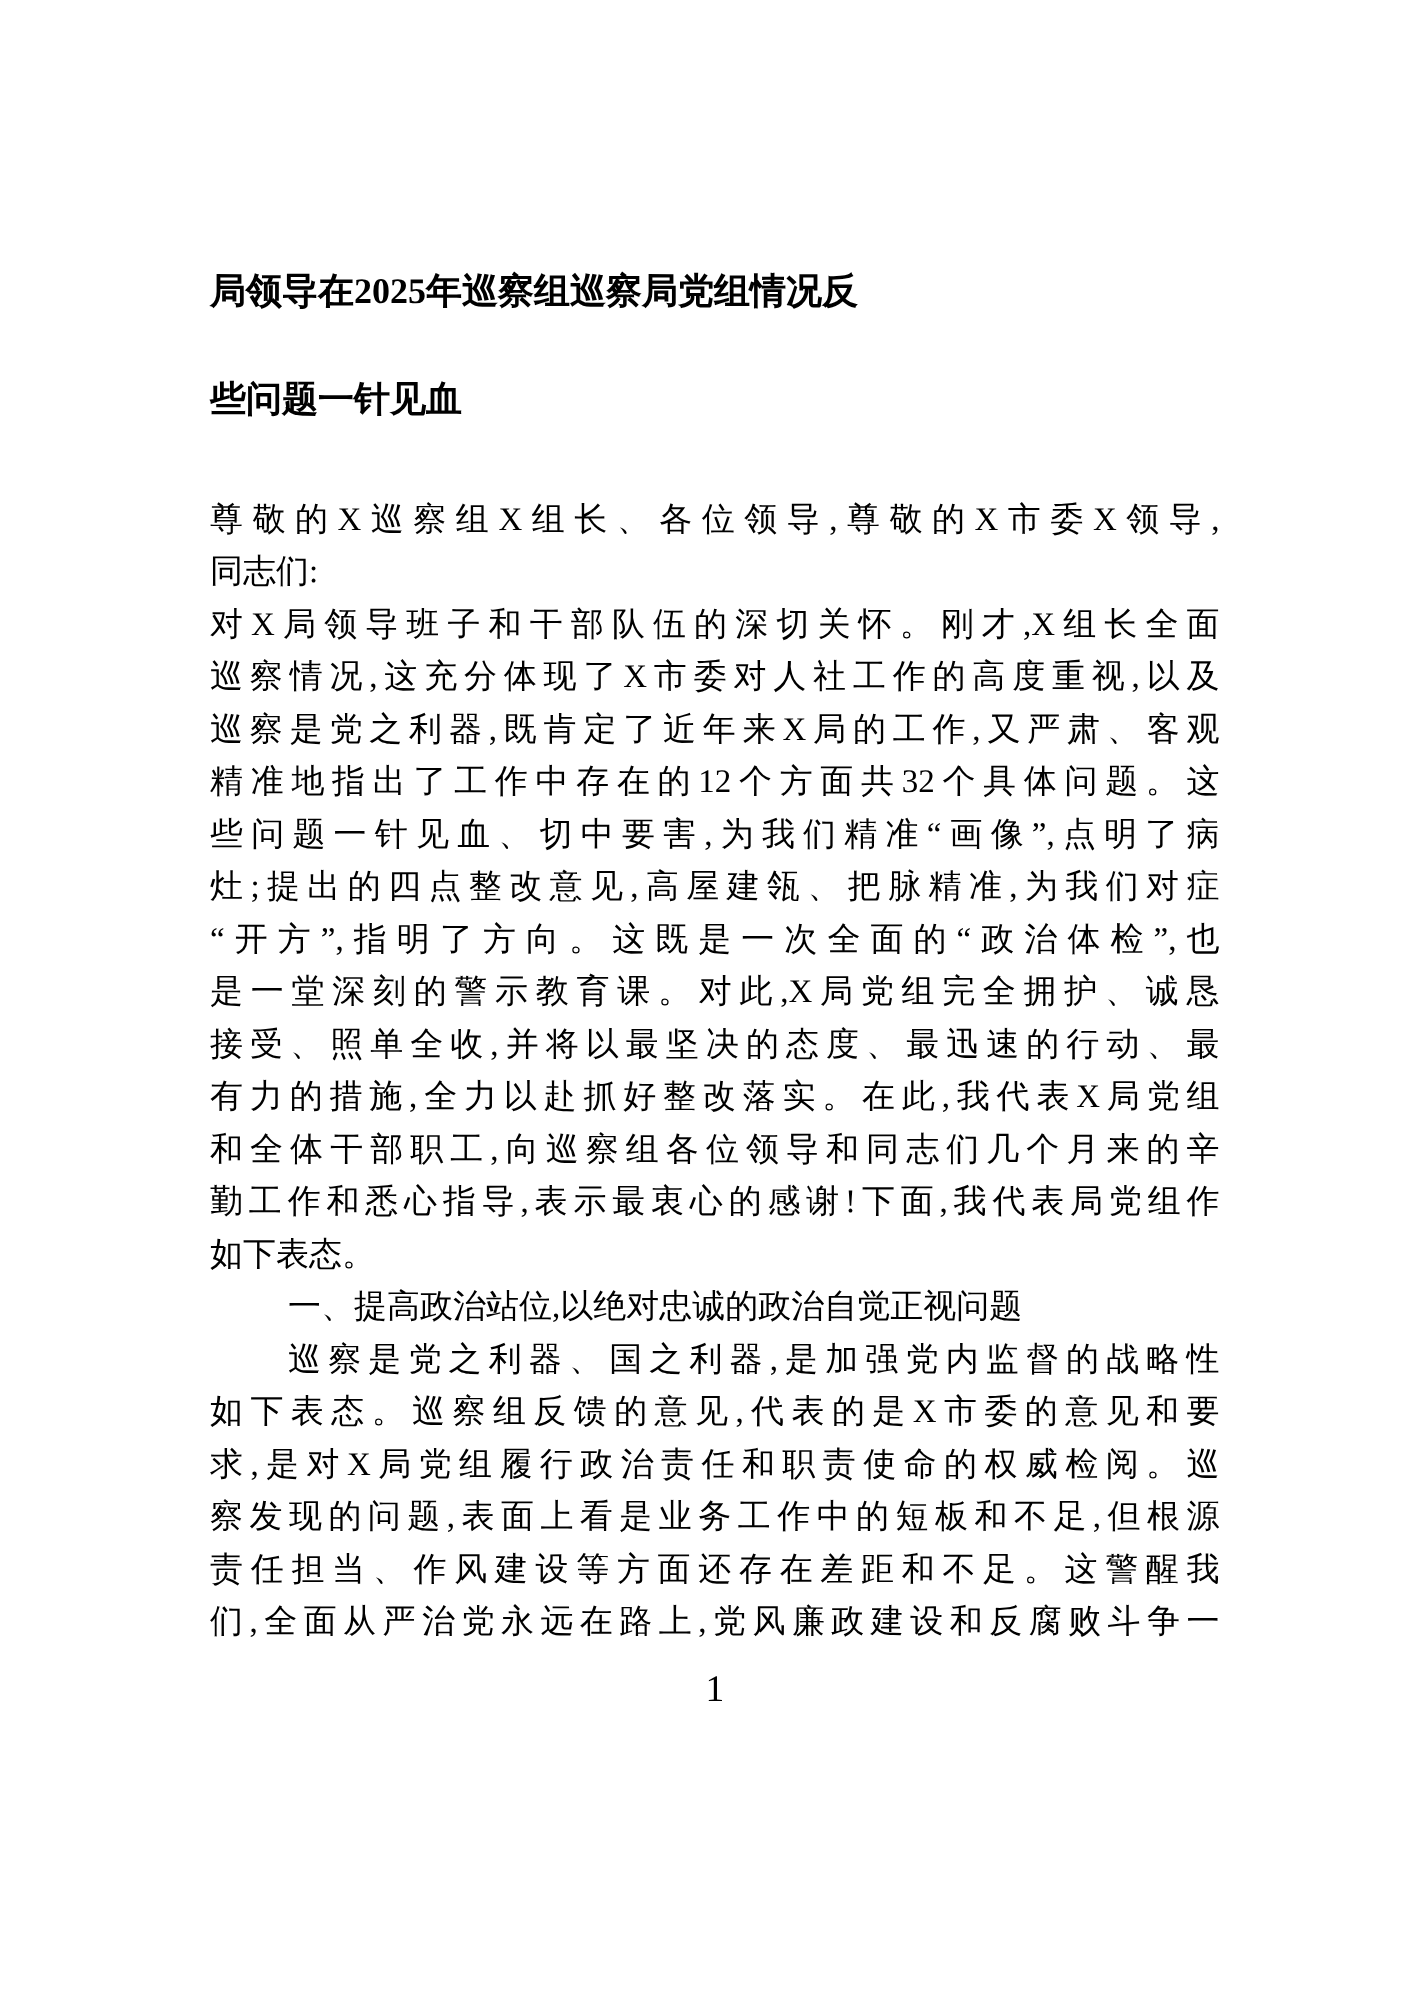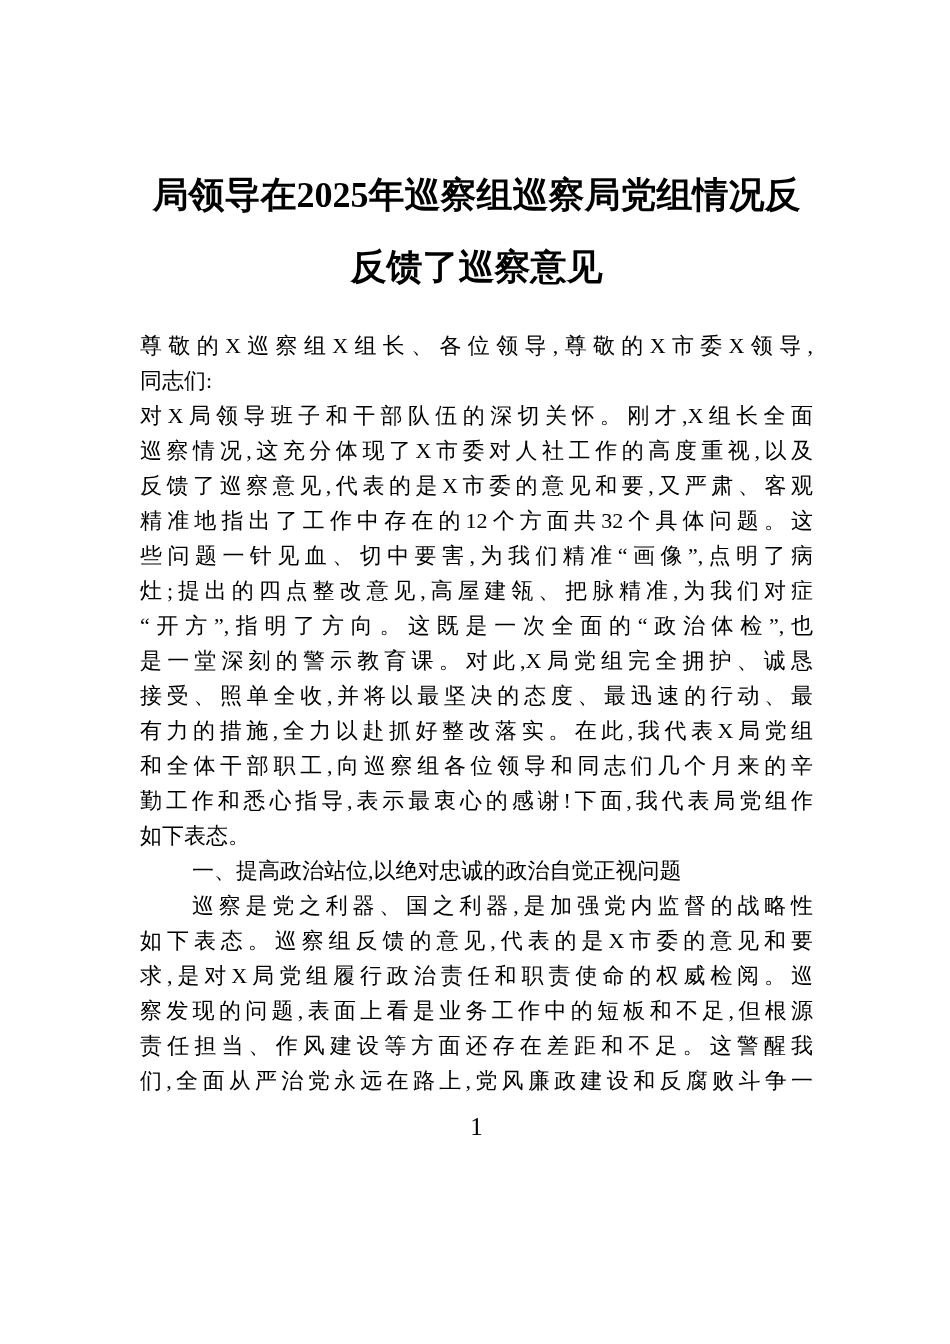--- a/index.html
+++ b/index.html
@@ -12,23 +12,22 @@
     width: 950px;
     height: 1344px;
     background: #ffffff;
     color: #000000;
     box-sizing: border-box;
     padding: 159px 137px 0 140px;
     font-family: "Liberation Serif", "DejaVu Serif", serif;
     overflow: hidden;
   }
   .title {
-    text-align: center;
     font-weight: bold;
-    font-size: 36px;
+    font-size: 24px;
     line-height: 72px;
   }
   .title-line {
     white-space: nowrap;
   }
   .doc-body {
     margin-top: 25px;
     font-size: 22px;
     line-height: 35px;
   }
@@ -52,29 +51,29 @@
     font-size: 25px;
     line-height: 30px;
   }
 </style>
 </head>
 <body>
 
 <div class="page">
   <div class="title">
     <div class="title-line">局领导在2025年巡察组巡察局党组情况反</div>
-    <div class="title-line">反馈了巡察意见</div>
+    <div class="title-line">些问题一针见血</div>
   </div>
 
   <div class="doc-body" id="body-lines">
       <div class="line">尊敬的X巡察组X组长、各位领导,尊敬的X市委X领导,</div>
       <div class="line no-just">同志们:</div>
       <div class="line">对X局领导班子和干部队伍的深切关怀。刚才,X组长全面</div>
       <div class="line">巡察情况,这充分体现了X市委对人社工作的高度重视,以及</div>
-      <div class="line">反馈了巡察意见,代表的是X市委的意见和要,又严肃、客观</div>
+      <div class="line">巡察是党之利器,既肯定了近年来X局的工作,又严肃、客观</div>
       <div class="line">精准地指出了工作中存在的12个方面共32个具体问题。这</div>
       <div class="line">些问题一针见血、切中要害,为我们精准“画像”,点明了病</div>
       <div class="line">灶;提出的四点整改意见,高屋建瓴、把脉精准,为我们对症</div>
       <div class="line">“开方”,指明了方向。这既是一次全面的“政治体检”,也</div>
       <div class="line">是一堂深刻的警示教育课。对此,X局党组完全拥护、诚恳</div>
       <div class="line">接受、照单全收,并将以最坚决的态度、最迅速的行动、最</div>
       <div class="line">有力的措施,全力以赴抓好整改落实。在此,我代表X局党组</div>
       <div class="line">和全体干部职工,向巡察组各位领导和同志们几个月来的辛</div>
       <div class="line">勤工作和悉心指导,表示最衷心的感谢!下面,我代表局党组作</div>
       <div class="line no-just">如下表态。</div>

